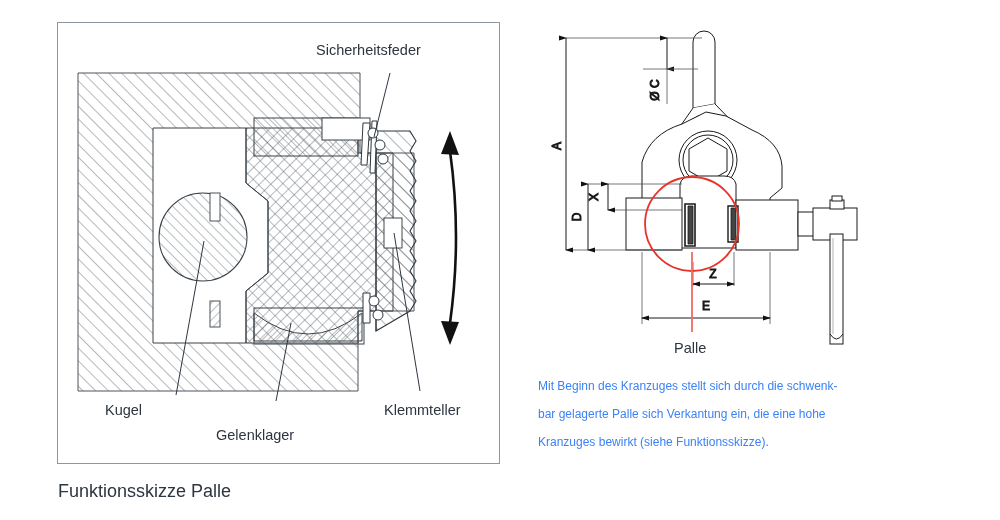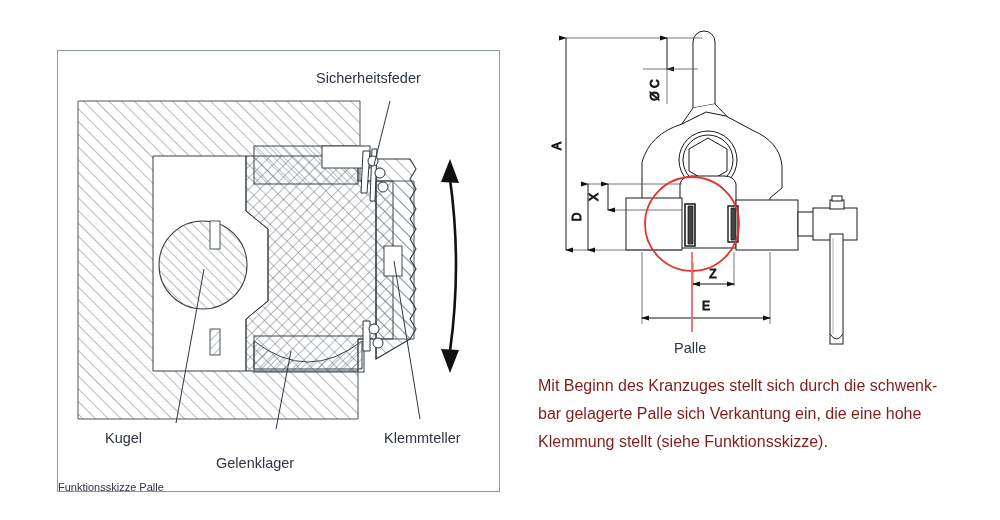--- a/index.html
+++ b/index.html
@@ -25,34 +25,33 @@
   
   #left-panel {
     position: absolute;
     left: 57px;
     top: 22px;
     width: 443px;
     height: 442px;
     border: 1px solid #8a98a3;
     box-sizing: border-box;
     background: #ffffff;
-    margin-top: 28px;
   }
   #left-figure-svg {
     position: absolute;
     left: 0; top: 0;
     width: 443px;
     height: 442px;
     display: block;
   }
   #left-caption {
     position: absolute;
     left: 58px;
     top: 481px;
-    font-size: 11px;
+    font-size: 18px;
     color: #2d3540;
     white-space: nowrap;
   }
 
   
   #right-figure-wrap {
     position: absolute;
     left: 530px;
     top: 12px;
     width: 360px;
@@ -61,23 +60,23 @@
   #right-figure-svg {
     display: block;
     width: 360px;
     height: 350px;
   }
   #body-text {
     position: absolute;
     left: 538px;
     top: 372px;
     width: 430px;
-    font-size: 16px;
+    font-size: 12px;
     line-height: 28px;
-    color: #7f1d1d;
+    color: #3b82f6;
   }
   #body-text p { margin: 0; }
 
   .dim-label {
     font-family: "Liberation Sans", sans-serif;
     font-size: 12px;
     fill: #1a1a1a;
   }
   .fig-label {
     font-family: "Liberation Sans", sans-serif;
@@ -293,16 +292,16 @@
         </g>
       </g>
 
       <text class="palle-label" x="144" y="341">Palle</text>
     </svg>
   </div>
 
   <div id="body-text">
     <p>Mit Beginn des Kranzuges stellt sich durch die schwenk-</p>
     <p>bar gelagerte Palle sich Verkantung ein, die eine hohe</p>
-    <p>Klemmung stellt (siehe Funktionsskizze).</p>
+    <p>Kranzuges bewirkt (siehe Funktionsskizze).</p>
   </div>
 
 </div>
 
 </body></html>

